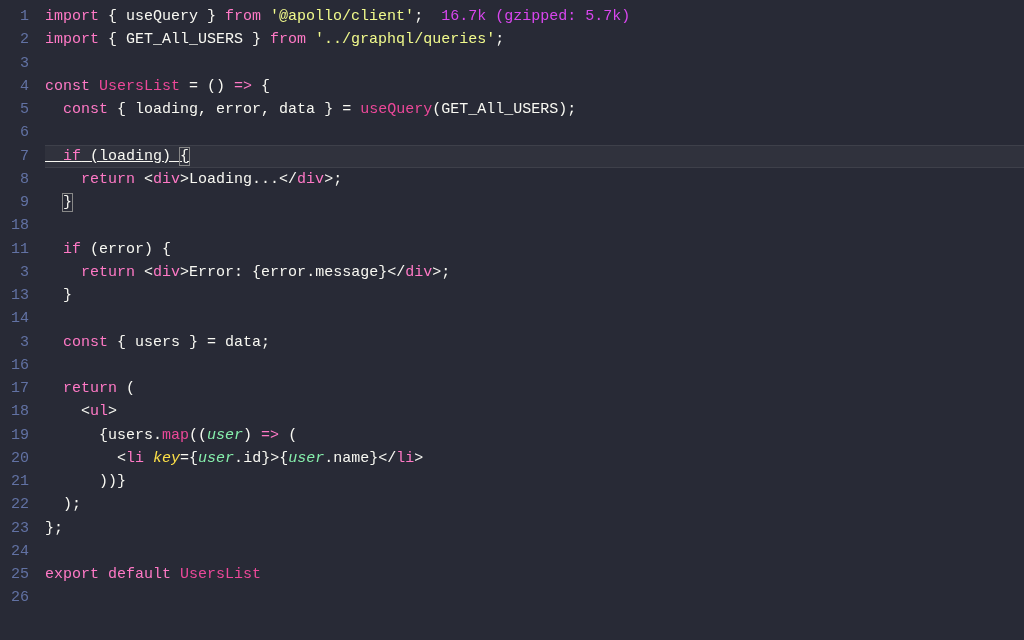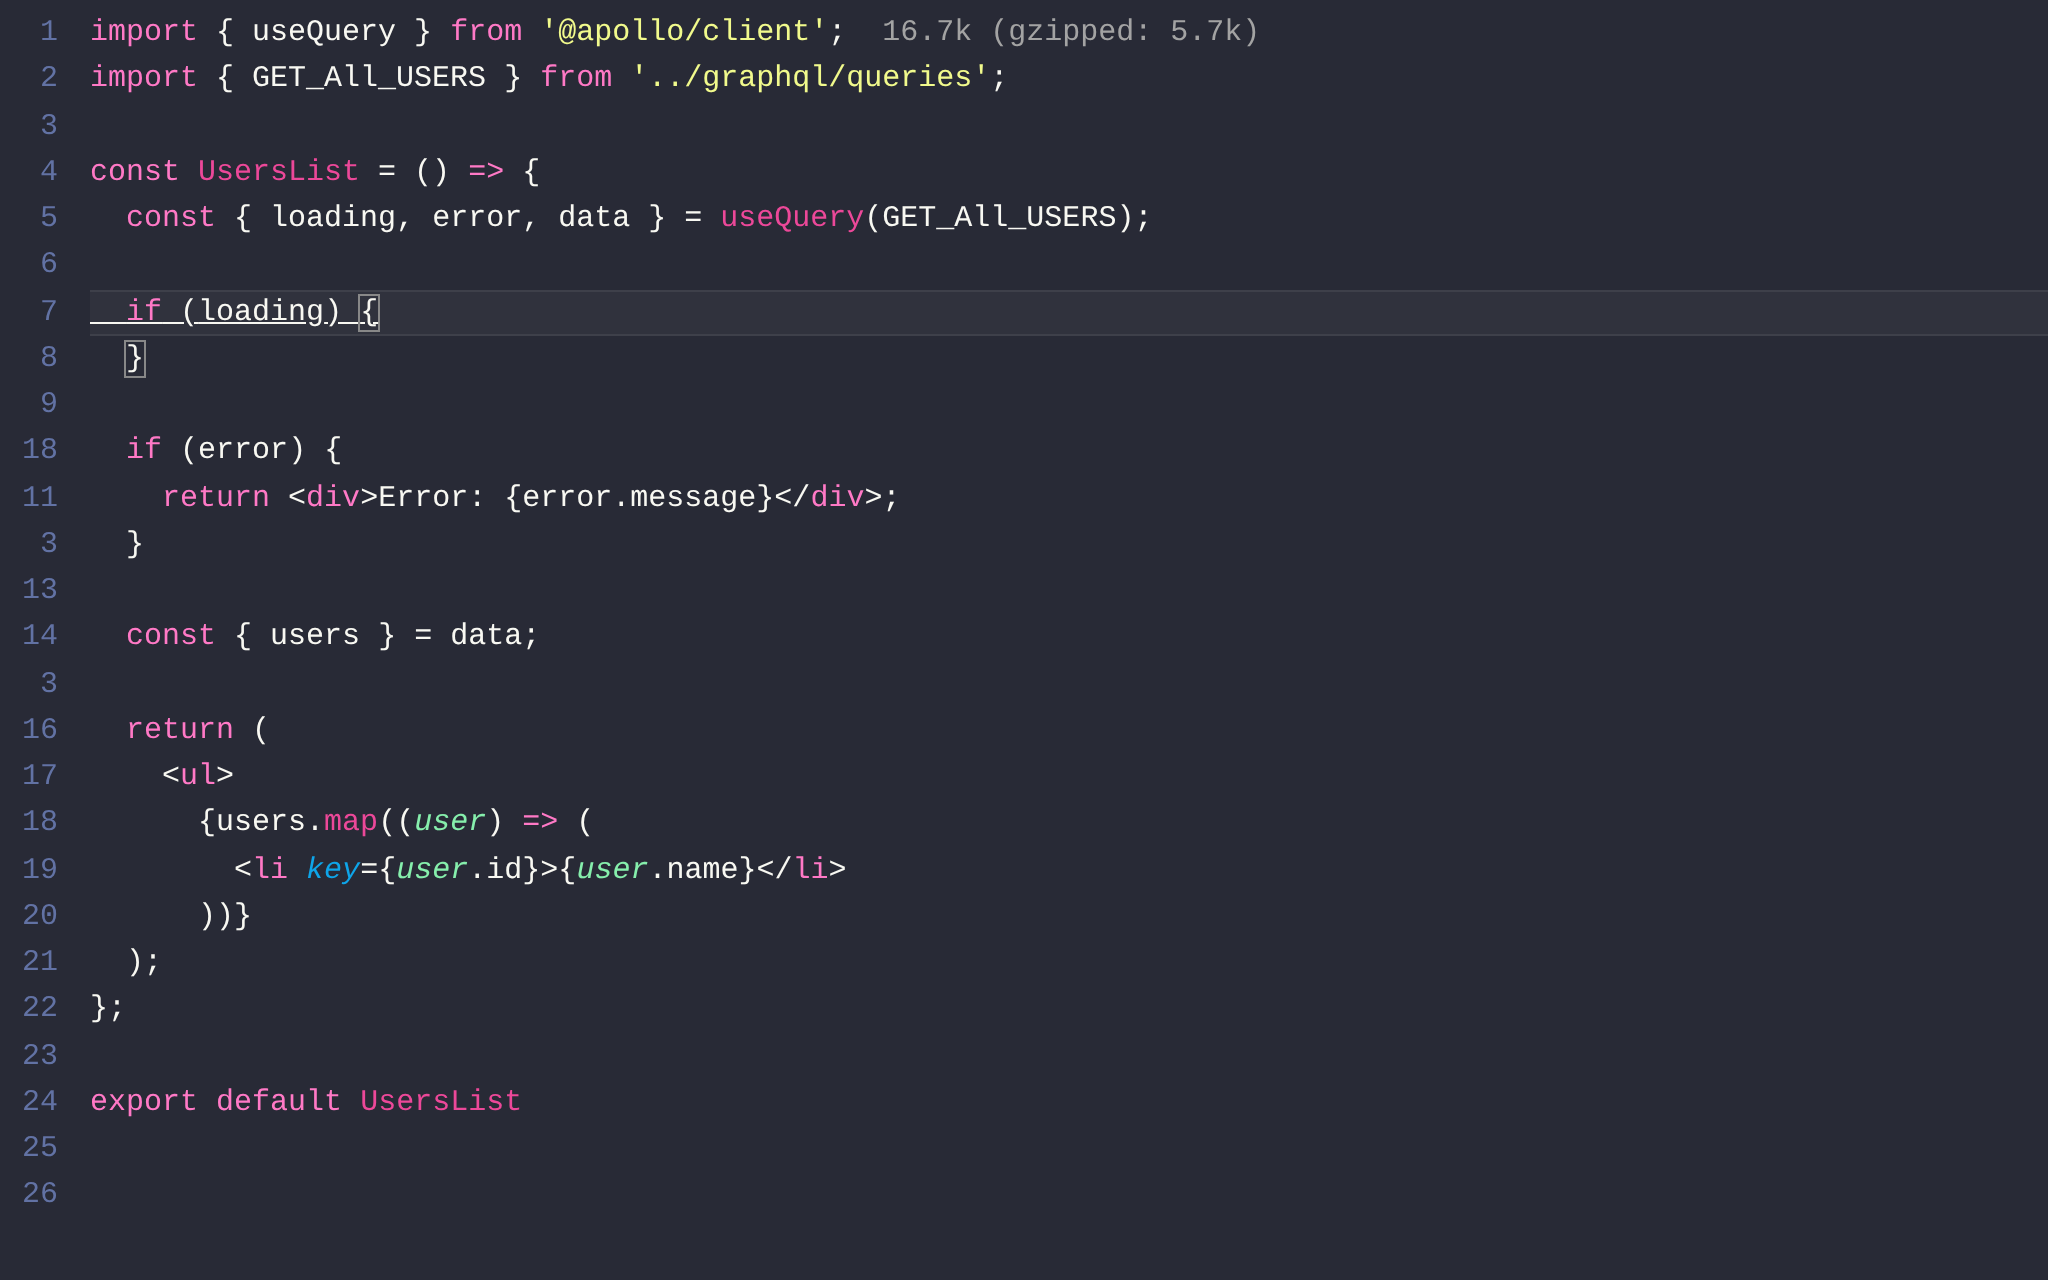--- a/index.html
+++ b/index.html
@@ -46,24 +46,24 @@
     .highlight-line {
       background: rgba(255,255,255,0.04);
       box-shadow: inset 0 1px 0 rgba(255,255,255,0.07), inset 0 -1px 0 rgba(255,255,255,0.07);
       text-decoration: underline;
     }
     .keyword { color: #ff79c6; }
     .string { color: #f1fa8c; }
     .function { color: #ec4899; }
     .variable { color: #f8f8f2; }
     .identifier { color: #86efac; font-style: italic; }
-    .attr { color: #0ea5e9; font-style: italic; }
+    .attr { color: #fde047; font-style: italic; }
     .punct { color: #f8f8f2; }
     .tag { color: #ff79c6; }
-    .import-cost { color: #a3a3a3; }
+    .import-cost { color: #d946ef; }
     .bracket-highlight {
       box-shadow: 0 0 0 1px #888;
     }
   </style>
 </head>
 <body>
 
 <div class="editor">
   <div class="gutter">
     <span class="line-number">1</span>
@@ -94,20 +94,21 @@
     <span class="line-number">26</span>
   </div>
   <div class="code">
     <div class="code-line"><span class="keyword">import</span><span class="punct"> { </span><span class="variable">useQuery</span><span class="punct"> } </span><span class="keyword">from</span><span> </span><span class="string">'@apollo/client'</span><span class="punct">;  </span><span class="import-cost">16.7k (gzipped: 5.7k)</span></div>
     <div class="code-line"><span class="keyword">import</span><span class="punct"> { </span><span class="variable">GET_All_USERS</span><span class="punct"> } </span><span class="keyword">from</span><span> </span><span class="string">'../graphql/queries'</span><span class="punct">;</span></div>
     <div class="code-line"></div>
     <div class="code-line"><span class="keyword">const</span><span> </span><span class="function">UsersList</span><span class="punct"> = () </span><span class="keyword">=&gt;</span><span class="punct"> {</span></div>
     <div class="code-line"><span>  </span><span class="keyword">const</span><span class="punct"> { </span><span class="variable">loading</span><span class="punct">, </span><span class="variable">error</span><span class="punct">, </span><span class="variable">data</span><span class="punct"> } = </span><span class="function">useQuery</span><span class="punct">(</span><span class="variable">GET_All_USERS</span><span class="punct">);</span></div>
     <div class="code-line"></div>
     <div class="code-line highlight-line"><span>  </span><span class="keyword">if</span><span class="punct"> (</span><span class="variable">loading</span><span class="punct">) </span><span class="punct bracket-highlight">{</span></div>
+    <div class="code-line"><span>    </span><span class="keyword">return</span><span class="punct"> &lt;</span><span class="tag">div</span><span class="punct">&gt;</span><span class="variable">Loading...</span><span class="punct">&lt;/</span><span class="tag">div</span><span class="punct">&gt;;</span></div>
     <div class="code-line"><span>  </span><span class="punct bracket-highlight">}</span></div>
     <div class="code-line"></div>
     <div class="code-line"><span>  </span><span class="keyword">if</span><span class="punct"> (</span><span class="variable">error</span><span class="punct">) {</span></div>
     <div class="code-line"><span>    </span><span class="keyword">return</span><span class="punct"> &lt;</span><span class="tag">div</span><span class="punct">&gt;</span><span class="variable">Error: </span><span class="punct">{</span><span class="variable">error</span><span class="punct">.</span><span class="variable">message</span><span class="punct">}</span><span class="punct">&lt;/</span><span class="tag">div</span><span class="punct">&gt;;</span></div>
     <div class="code-line"><span>  </span><span class="punct">}</span></div>
     <div class="code-line"></div>
     <div class="code-line"><span>  </span><span class="keyword">const</span><span class="punct"> { </span><span class="variable">users</span><span class="punct"> } = </span><span class="variable">data</span><span class="punct">;</span></div>
     <div class="code-line"></div>
     <div class="code-line"><span>  </span><span class="keyword">return</span><span class="punct"> (</span></div>
     <div class="code-line"><span class="punct">    &lt;</span><span class="tag">ul</span><span class="punct">&gt;</span></div>

